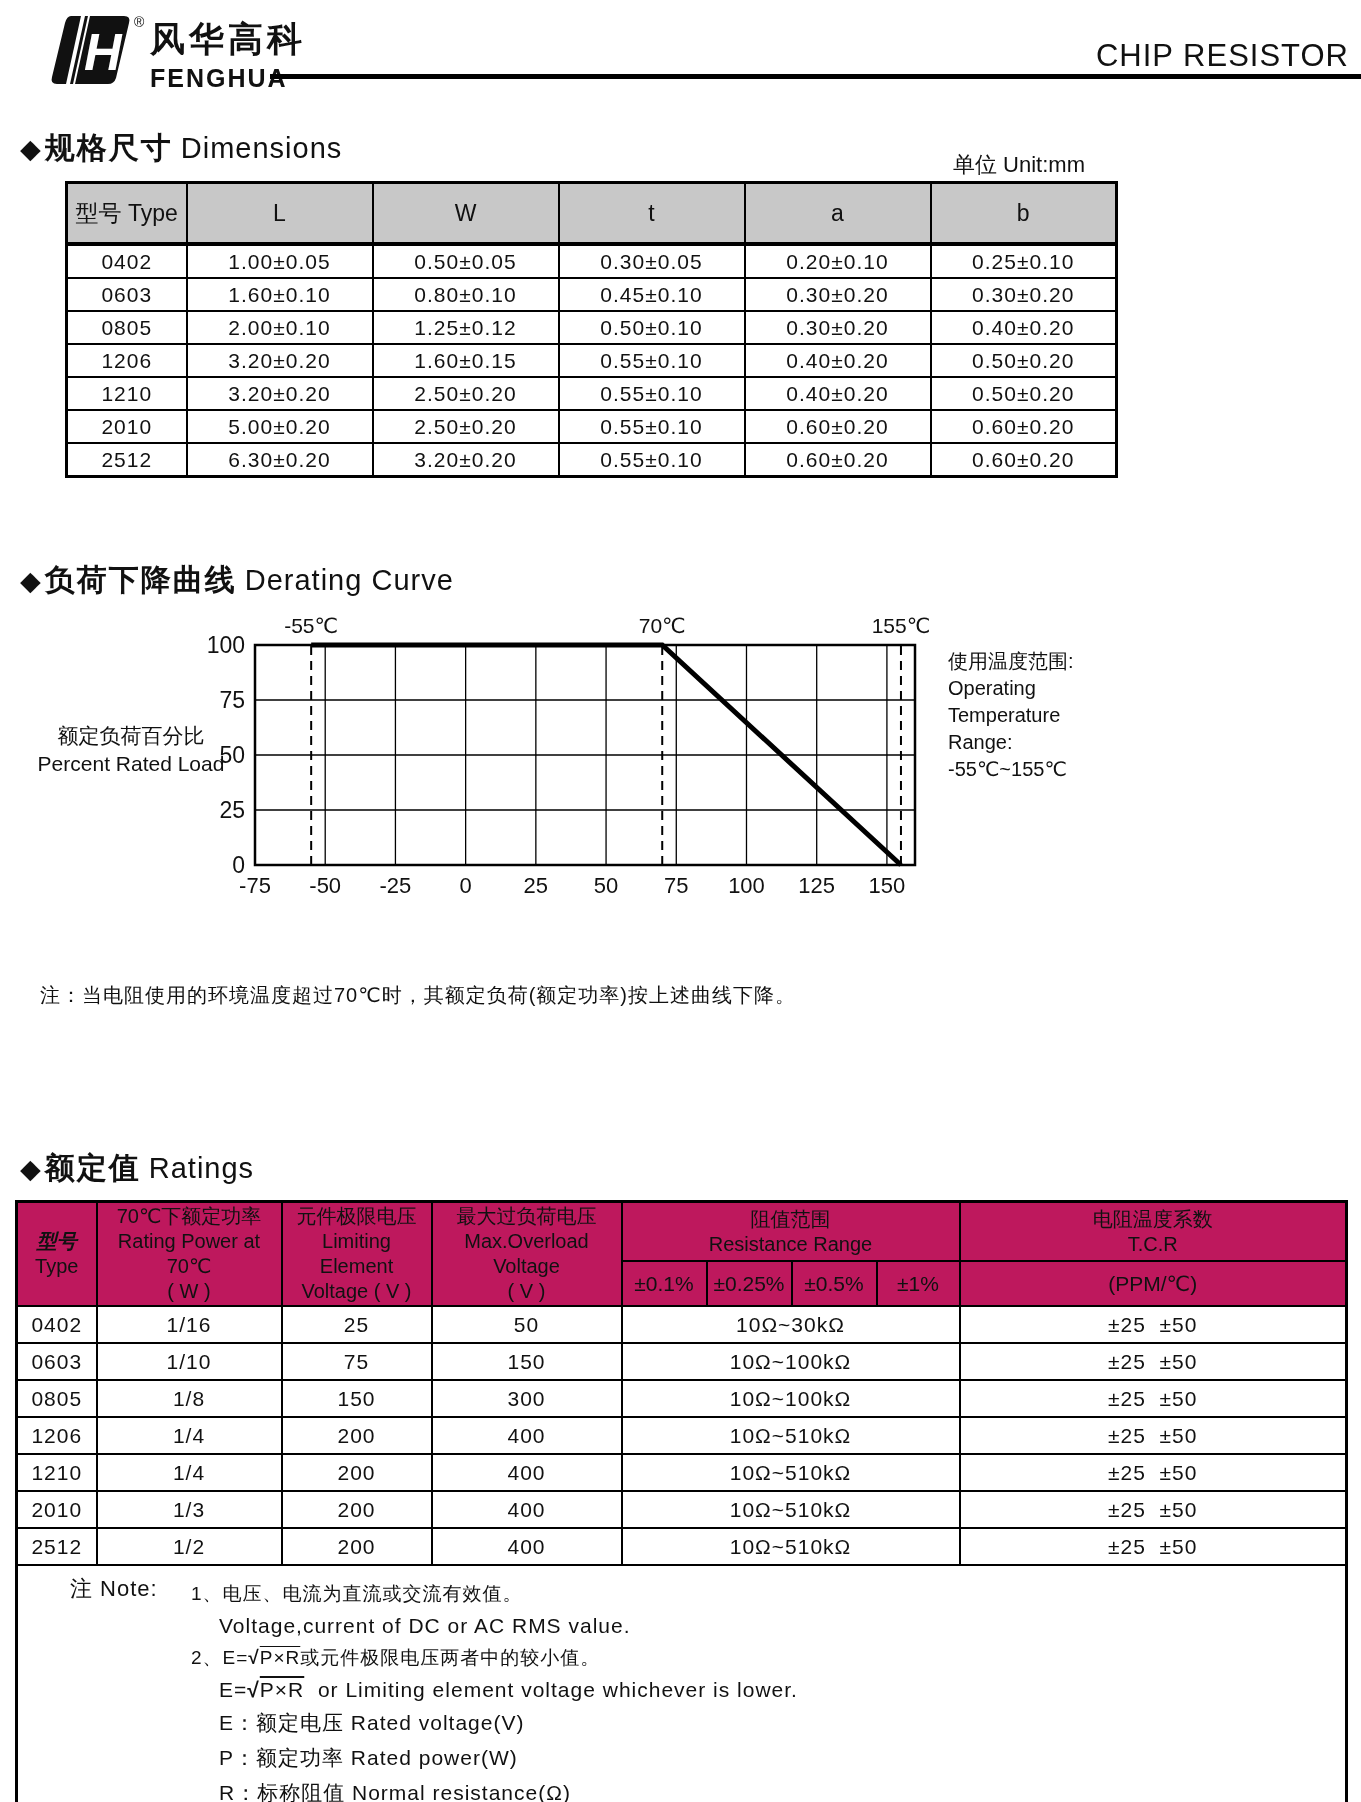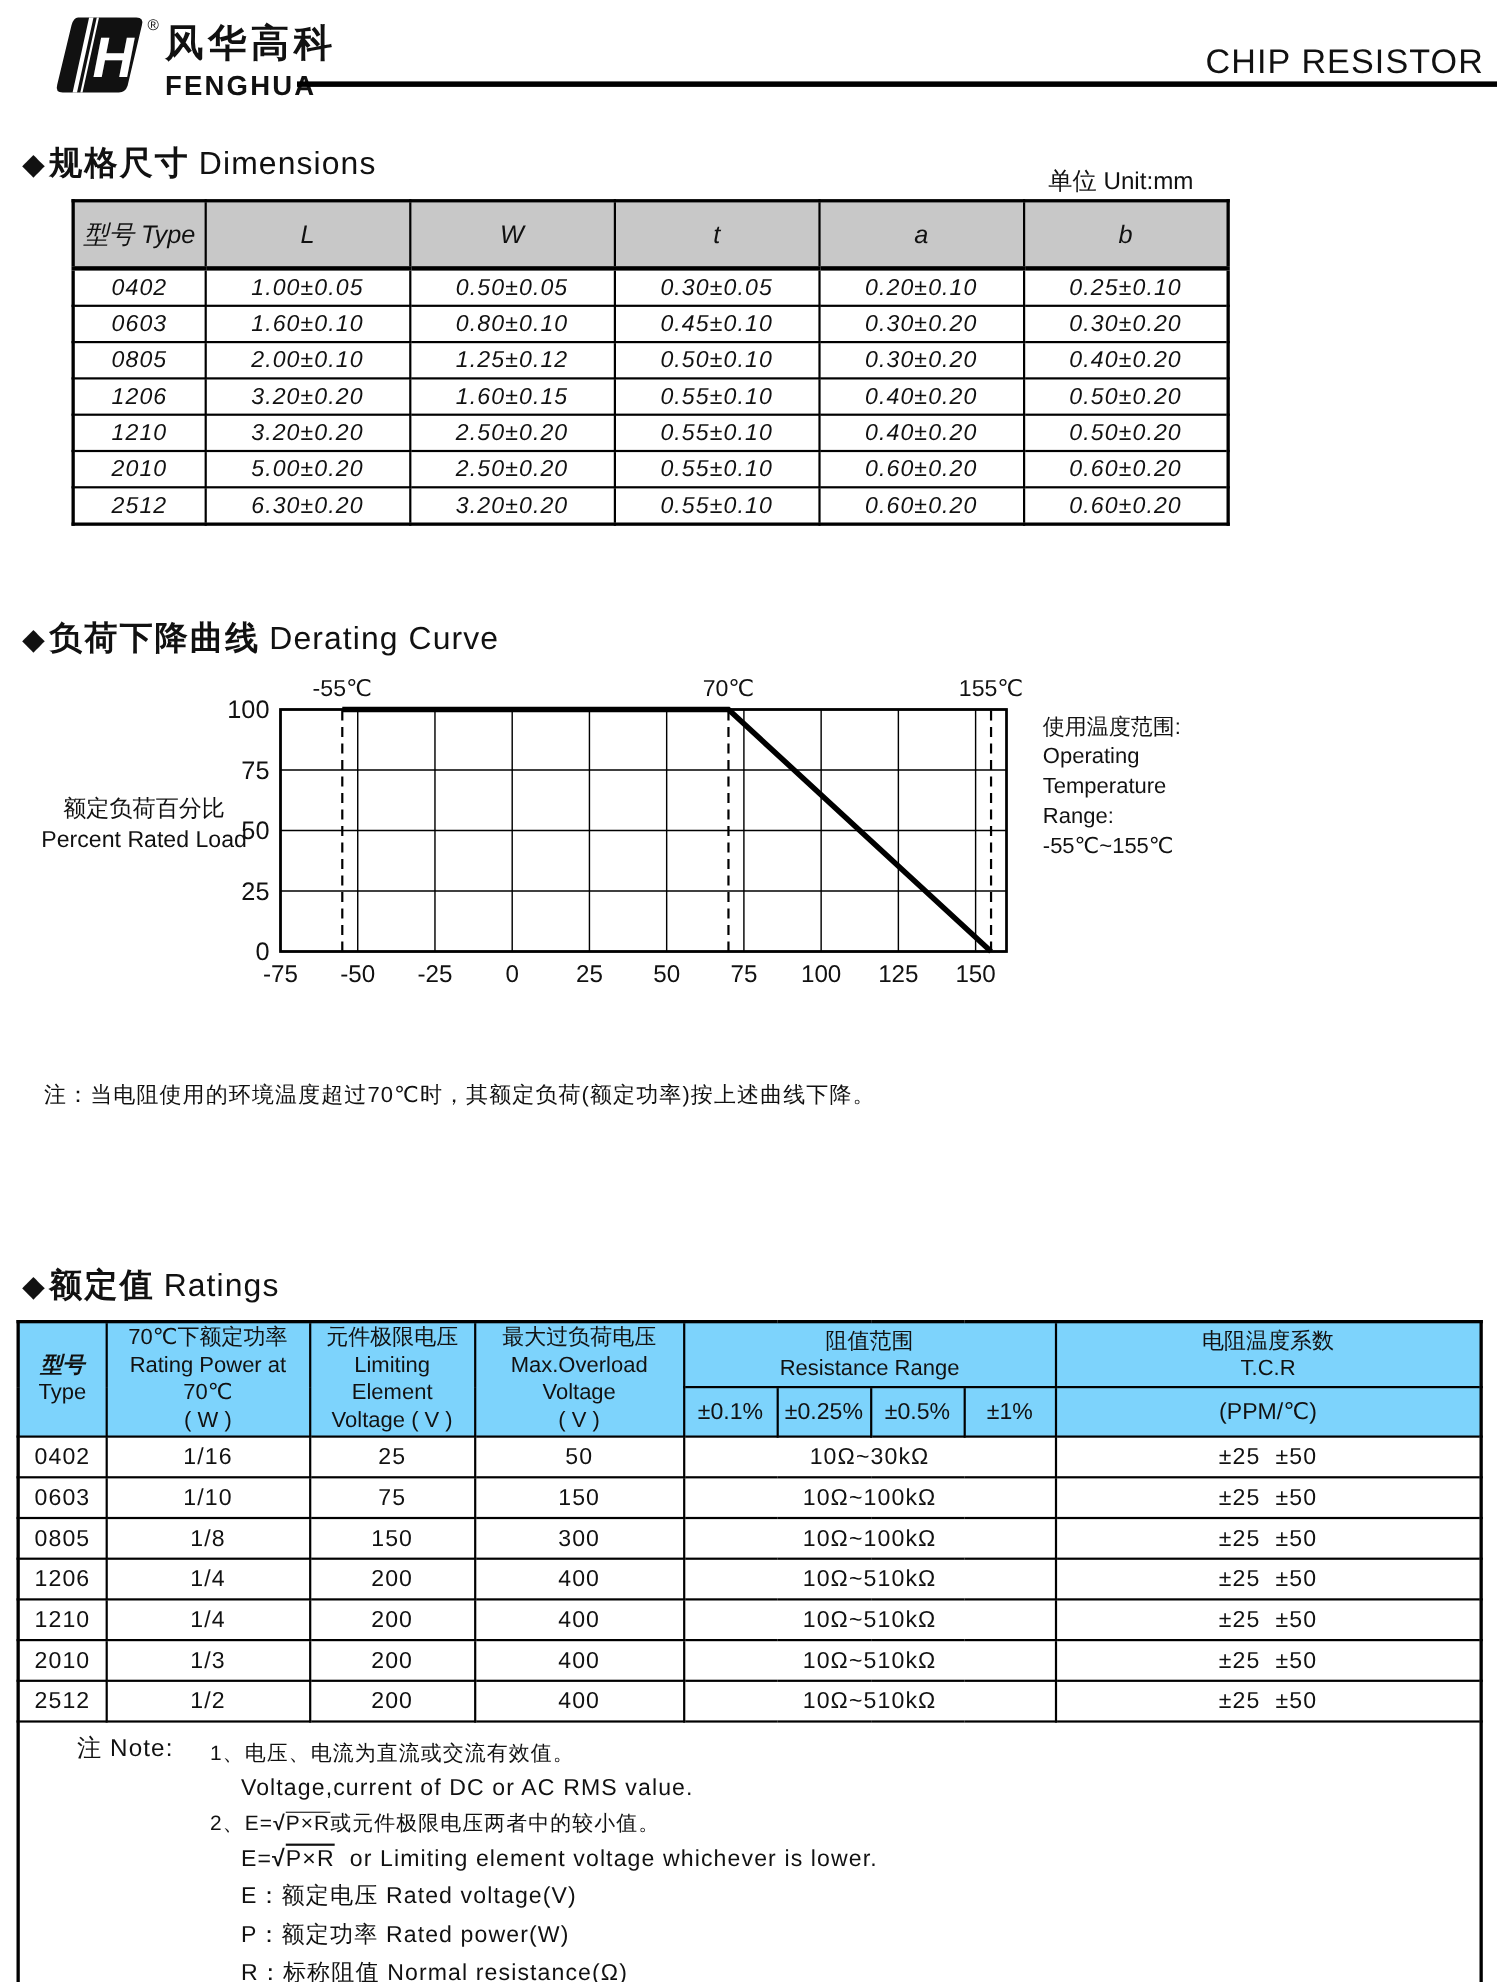--- a/index.html
+++ b/index.html
@@ -16,37 +16,37 @@
 
   
   .sec-title{display:flex;align-items:baseline;}
   .sec-title .diamond{font-size:27px;margin-right:4px;}
   .sec-title .zh{font-size:30px;font-weight:bold;letter-spacing:2px;}
   .sec-title .en{font-size:29px;margin-left:8px;letter-spacing:1px;}
   .unit-label{font-size:22px;}
 
   
   table{border-collapse:collapse;table-layout:fixed;}
-  .dim-table{border:3px solid #000;font-style:italic;}
+  .dim-table{border:3px solid #000;}
   .dim-table th{border:2px solid #000;border-bottom:4px solid #000;background:#c8c8c8;
                 height:56px;font-size:23px;font-weight:normal;}
   .dim-table td{border:2px solid #000;height:29px;text-align:center;font-size:21px;letter-spacing:1px;}
 
   
   .chart-svg text{font-family:"Liberation Sans","DejaVu Sans",sans-serif;fill:#111;}
   .preline{white-space:pre-line;}
   .y-axis-title{font-size:21px;text-align:center;line-height:28px;}
   .side-note{font-size:20px;line-height:27px;}
   .x-axis-title{font-size:23px;text-align:center;letter-spacing:1px;}
   .derate-note-zh{font-size:20px;letter-spacing:1px;}
   .derate-note-en{font-size:23px;line-height:31px;margin-top:4px;}
 
   
   .rat-table{border:3px solid #000;border-bottom:7px solid #000;}
-  .rat-table th{border:2px solid #000;background:#7dd3fc;font-weight:normal;
+  .rat-table th{border:2px solid #000;background:#be185d;font-weight:normal;
                 font-size:20px;line-height:25px;white-space:pre-line;}
   .rat-table td{border:2px solid #000;height:33px;text-align:center;font-size:21px;letter-spacing:1px;}
   .rat-table .h1{height:54px;}
   .rat-table .h2{height:40px;font-size:21px;}
   .rat-table .type-th .zh{font-weight:bold;font-style:italic;font-size:20px;}
   .rat-table .tcr-cell{white-space:pre;}
   .note-cell{height:218px;vertical-align:top;text-align:left !important;position:relative;}
   .note-label{position:absolute;left:12px;top:8px;font-size:22px;margin-left:40px;}
   .note-body{margin:14px 0 0 172px;}
   .note-line{margin-bottom:7px;}

